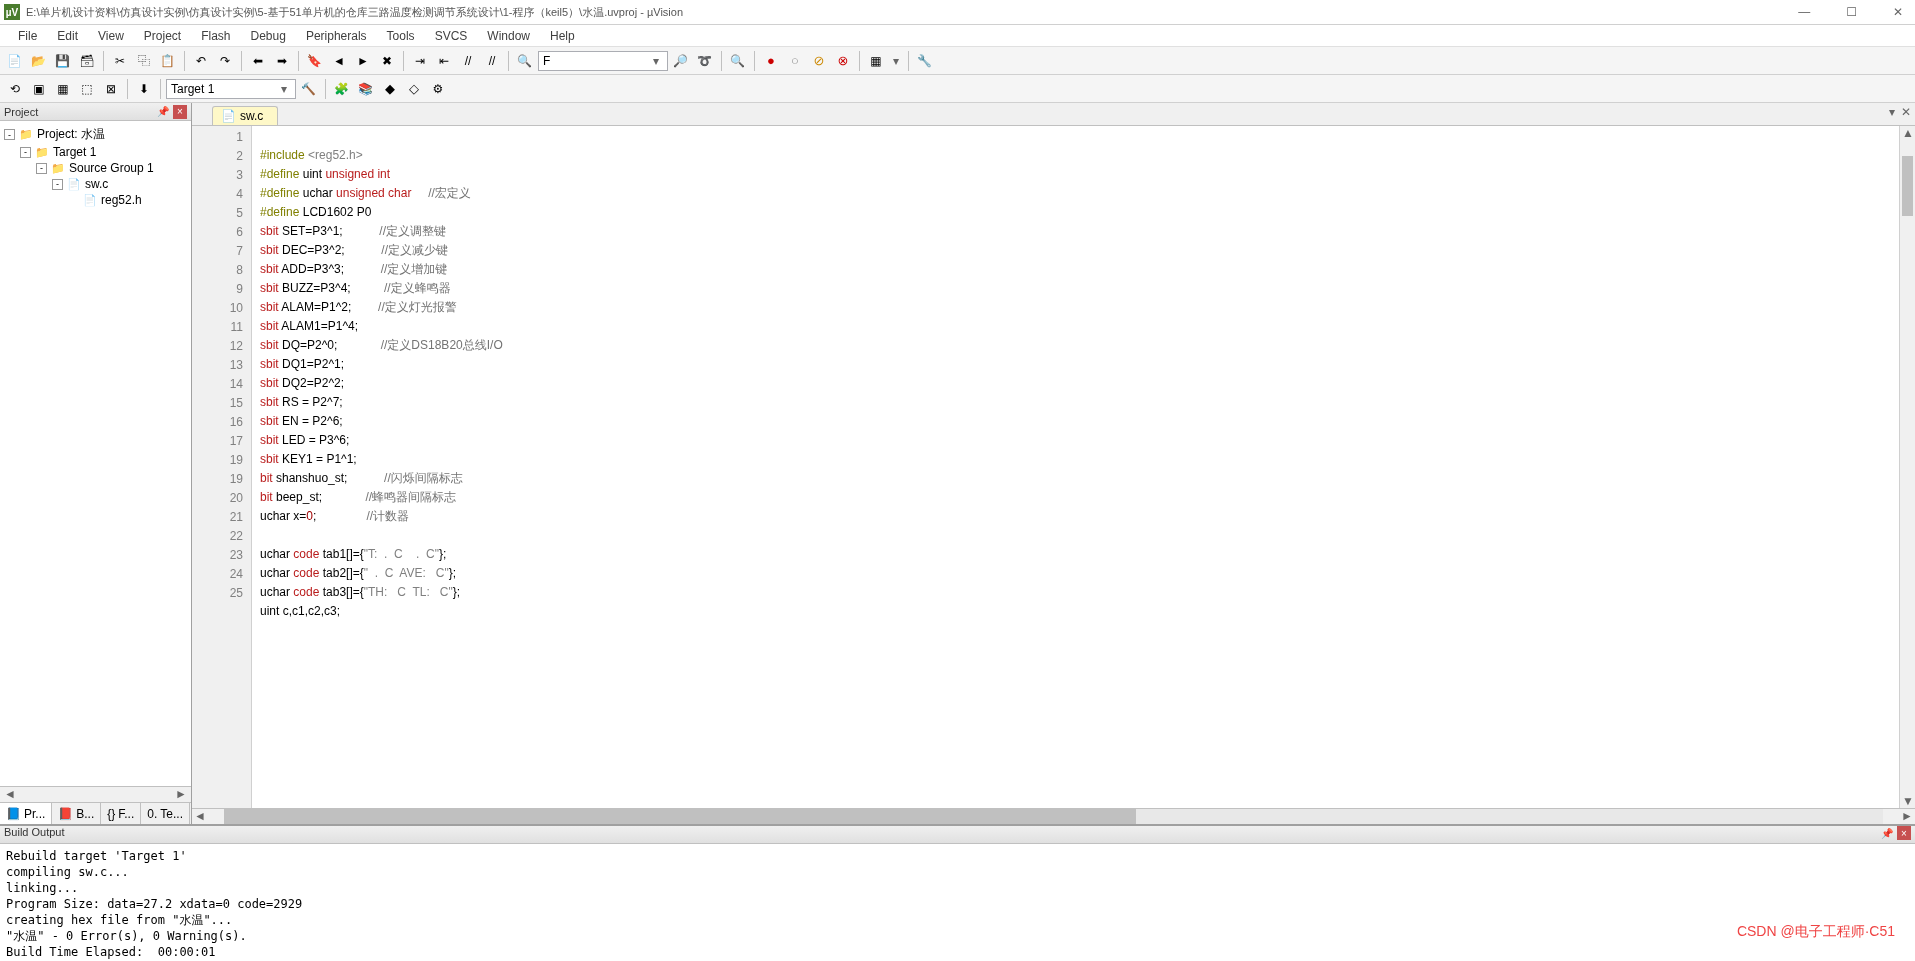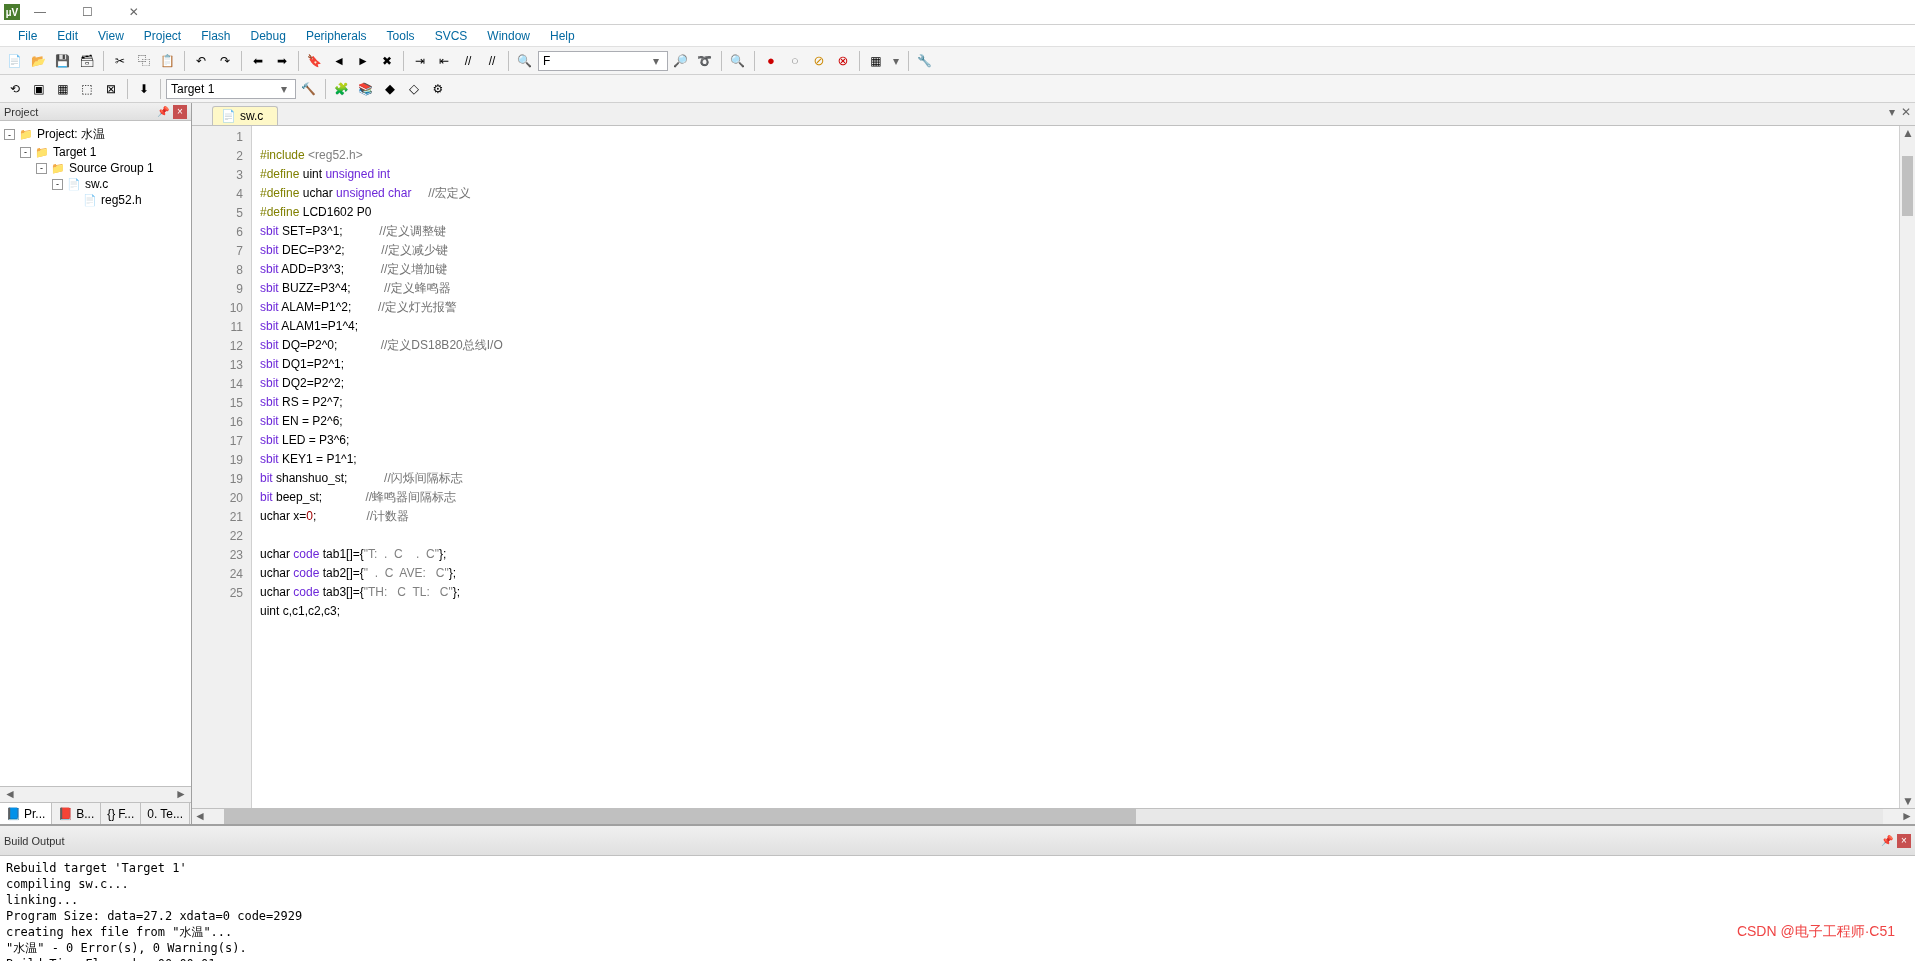--- a/index.html
+++ b/index.html
@@ -3,21 +3,21 @@
 <meta charset="utf-8">
 <style>
 *{margin:0;padding:0;box-sizing:border-box;font-family:"Microsoft YaHei",Tahoma,sans-serif;font-size:12px}
 body{background:#fff;overflow:hidden}
 .titlebar{height:22px;background:#fff;border-bottom:1px solid #d0d0d0;display:flex;align-items:center;padding:12px 4px}
 .titlebar-icon{width:16px;height:16px;background:#4a7c2e;margin-right:6px;display:flex;align-items:center;justify-content:center;color:#fff;font-size:10px;font-weight:bold}
 .titlebar-text{flex:1;color:#555;font-size:11px}
 .win-controls{display:flex;gap:20px;color:#666}
 .win-btn{cursor:pointer;padding:2px 8px}
 .menubar{height:22px;background:#fff;display:flex;align-items:center;padding:0 8px;border-bottom:1px solid #e0e0e0}
-.menu-item{padding:2px 10px;color:#0369a1;cursor:pointer}
+.menu-item{padding:2px 10px;color:#404040;cursor:pointer}
 .toolbar{height:28px;background:#f5f5f5;border-bottom:1px solid #d0d0d0;display:flex;align-items:center;padding:0 4px;gap:2px}
 .toolbar2{height:28px;background:#f5f5f5;border-bottom:1px solid #d0d0d0;display:flex;align-items:center;padding:0 4px;gap:2px}
 .tb-btn{width:22px;height:22px;display:flex;align-items:center;justify-content:center;cursor:pointer;border:1px solid transparent}
 .tb-sep{width:1px;height:20px;background:#c0c0c0;margin:0 3px}
 .tb-combo{height:20px;border:1px solid #abadb3;background:#fff;padding:0 4px;display:flex;align-items:center;min-width:130px}
 .tb-combo-wide{min-width:130px}
 .tb-dropdown{width:14px;text-align:center;color:#666}
 .main{display:flex;height:calc(100vh - 22px - 22px - 28px - 28px - 140px)}
 .project-panel{width:192px;border-right:1px solid #a0a0a0;display:flex;flex-direction:column;background:#fff}
 .panel-header{height:18px;background:linear-gradient(#f0f0f0,#e0e0e0);border-bottom:1px solid #c0c0c0;display:flex;align-items:center;padding:0 4px;justify-content:space-between}
@@ -37,40 +37,41 @@
 .panel-scroll{height:16px;background:#f0f0f0;border-top:1px solid #c0c0c0;display:flex;justify-content:space-between;padding:0 2px}
 .editor-area{flex:1;display:flex;flex-direction:column;background:#fff}
 .editor-tabs{height:22px;background:#f0f0f0;display:flex;align-items:flex-end;padding-left:20px;position:relative}
 .editor-tabs-btns{position:absolute;right:4px;top:2px;display:flex;gap:6px;color:#666}
 .editor-tab{background:#fef8c8;border:1px solid #c0c0c0;border-bottom:none;padding:2px 14px 2px 8px;display:flex;align-items:center;gap:4px;font-size:11px;cursor:pointer;border-radius:3px 3px 0 0}
 .editor-content{flex:1;display:flex;overflow:hidden;border-top:1px solid #c0c0c0}
 .gutter{width:60px;background:#f0f0f0;border-right:1px solid #d0d0d0;text-align:right;padding:2px 8px 2px 0;font-family:Consolas,monospace;font-size:14px;color:#808080;line-height:19px}
 .code{flex:1;padding:20px 8px;font-family:"NSimSun",Consolas,monospace;font-size:15px;line-height:19px;white-space:pre;overflow:auto}
 .kw-pp{color:#808000}
 .kw-str{color:#808080}
-.kw-type{color:#6d28d9}
+.kw-type{color:#b91c1c}
 .kw-cmt{color:#737373}
 .kw-red{color:#a00000}
 .editor-scroll{height:16px;background:#f0f0f0;border-top:1px solid #c0c0c0;display:flex}
 .editor-scroll-track{flex:1;background:#e8e8e8;position:relative;margin:0 16px}
 .editor-scroll-thumb{position:absolute;left:0;width:55%;height:100%;background:#c0c0c0}
 .scroll-arr{width:16px;text-align:center;color:#666;cursor:pointer}
 .build-panel{height:140px;border-top:2px solid #a0a0a0;display:flex;flex-direction:column}
-.build-header{height:30px;background:linear-gradient(#f0f0f0,#e0e0e0);border-bottom:1px solid #c0c0c0;display:flex;align-items:center;justify-content:space-between;padding:0 4px}
+.build-header{height:18px;background:linear-gradient(#f0f0f0,#e0e0e0);border-bottom:1px solid #c0c0c0;display:flex;justify-content:space-between;padding:0 4px}
 .build-content{flex:1;padding:4px 6px;font-family:Consolas,monospace;font-size:12px;line-height:16px;background:#fff;overflow:auto;white-space:pre}
 .watermark{position:fixed;right:20px;bottom:20px;color:#ef4444;font-size:14px}
 .vscroll{width:16px;background:#f0f0f0;border-left:1px solid #d0d0d0;display:flex;flex-direction:column}
 .vscroll-thumb{background:#c0c0c0;margin:16px 2px;height:60px}
 .ico{font-family:Arial;font-size:13px}
 </style>
 </head>
 <body>
 
 <div class="titlebar">
   <div class="titlebar-icon">µV</div>
+  <div class="titlebar-text">E:\单片机设计资料\仿真设计实例\仿真设计实例\5-基于51单片机的仓库三路温度检测调节系统设计\1-程序（keil5）\水温.uvproj - µVision</div>
   <div class="win-controls">
     <span class="win-btn">—</span>
     <span class="win-btn">☐</span>
     <span class="win-btn">✕</span>
   </div>
 </div>
 
 <div class="menubar" id="menubar">
     <span class="menu-item">File</span>
     <span class="menu-item">Edit</span>

